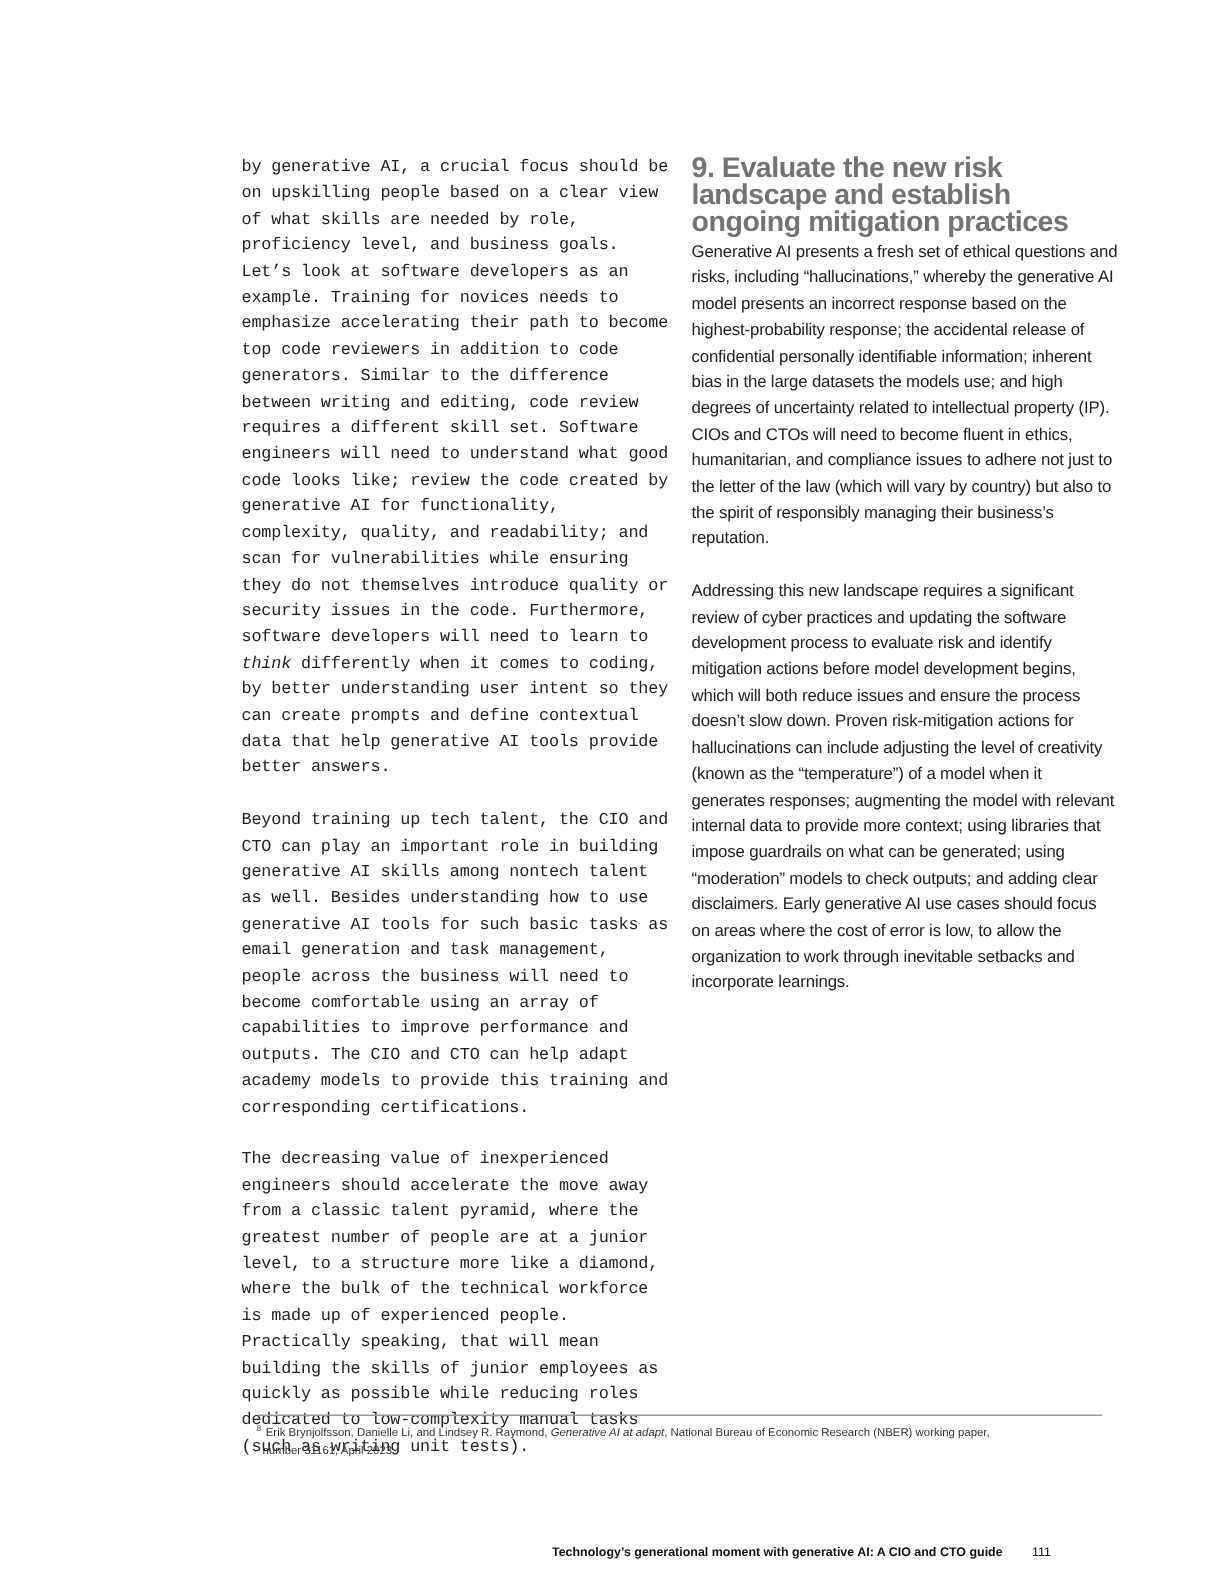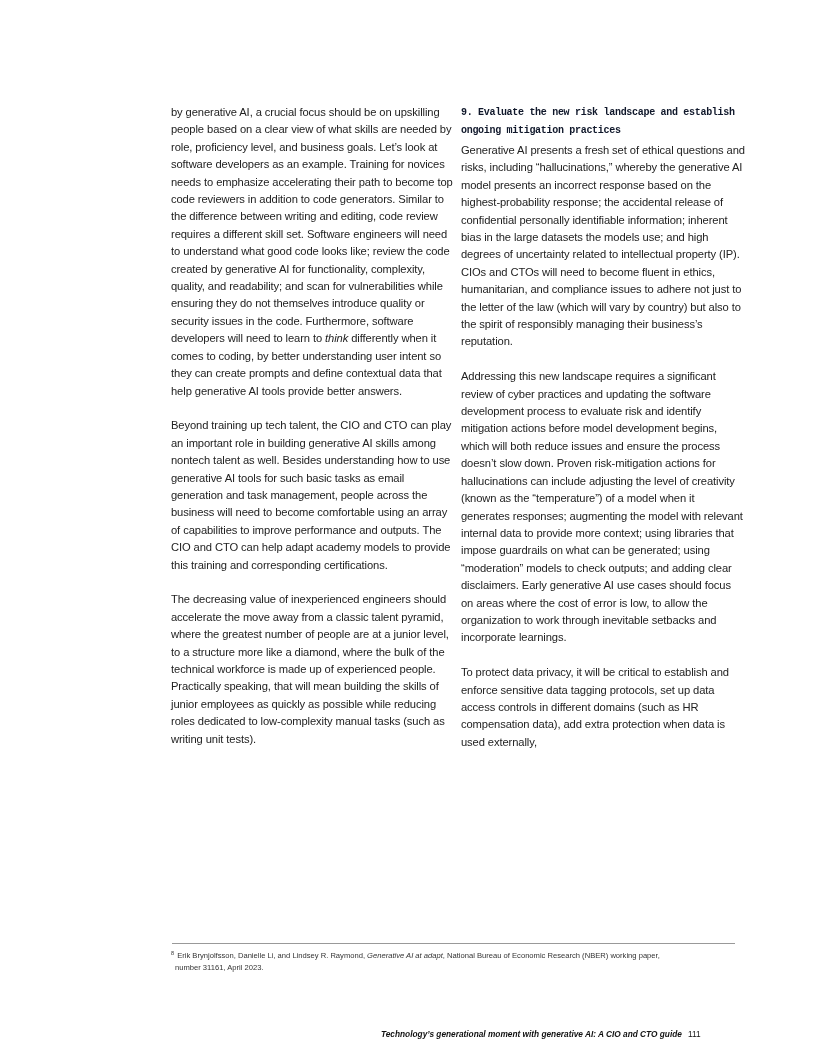--- a/index.html
+++ b/index.html
@@ -1,43 +1,42 @@
 <!DOCTYPE html>
 <html><head>
 <meta charset="utf-8">
 <style>
   html, body { margin: 0; padding: 0; background: #ffffff; }
   body { width: 816px; height: 1056px; position: relative; overflow: hidden; font-family: "Liberation Sans", sans-serif; color: #222; }
   .col { position: absolute; top: 104px; width: 285px; font-size: 11.2px; line-height: 17.4px; letter-spacing: -0.1px; }
-  .col-left { left: 171px; }
+  .col-left { left: 161px; font-family: Liberation Mono, monospace; }
   .col-right { left: 461px; }
   .col p { margin: 0 0 17.4px 0; }
-  .heading { font-family: Liberation Mono, monospace; font-weight: bold; font-size: 10px; line-height: 18px; margin: 0 0 2px 0; color: #0f172a; letter-spacing: -0.3px; }
+  .heading { font-family: Liberation Sans, sans-serif; font-weight: bold; font-size: 19px; line-height: 18px; margin: 0 0 2px 0; color: #737373; letter-spacing: -0.3px; }
   .footnote-rule { position: absolute; left: 172px; top: 943px; width: 563px; height: 0; border-top: 1px solid #999; }
   .footnote { position: absolute; left: 171px; top: 948px; width: 565px; font-size: 7.6px; line-height: 11.5px; color: #333; }
   .footnote sup { font-size: 5.5px; vertical-align: 3px; margin-right: 1px; }
   .footnote .line2 { display: block; padding-left: 4px; }
   .footer { position: absolute; top: 1029px; font-size: 8.3px; font-weight: bold; color: #111; }
-  .footer-title { left: 381px; font-style: italic; }
+  .footer-title { left: 368px; }
   .footer-page { left: 688px; font-weight: normal; }
 </style>
 </head>
 <body>
 
 <div class="col col-left">
   <p><span>by generative AI, a crucial focus should be on upskilling people based on a clear view of what skills are needed by role, proficiency level, and business goals. Let’s look at software developers as an example. Training for novices needs to emphasize accelerating their path to become top code reviewers in addition to code generators. Similar to the difference between writing and editing, code review requires a different skill set. Software engineers will need to understand what good code looks like; review the code created by generative AI for functionality, complexity, quality, and readability; and scan for vulnerabilities while ensuring they do not themselves introduce quality or security issues in the code. Furthermore, software developers will need to learn to </span><em>think</em><span> differently when it comes to coding, by better understanding user intent so they can create prompts and define contextual data that help generative AI tools provide better answers.</span></p>
   <p>Beyond training up tech talent, the CIO and CTO can play an important role in building generative AI skills among nontech talent as well. Besides understanding how to use generative AI tools for such basic tasks as email generation and task management, people across the business will need to become comfortable using an array of capabilities to improve performance and outputs. The CIO and CTO can help adapt academy models to provide this training and corresponding certifications.</p>
   <p>The decreasing value of inexperienced engineers should accelerate the move away from a classic talent pyramid, where the greatest number of people are at a junior level, to a structure more like a diamond, where the bulk of the technical workforce is made up of experienced people. Practically speaking, that will mean building the skills of junior employees as quickly as possible while reducing roles dedicated to low-complexity manual tasks (such as writing unit tests).</p>
 </div>
 
 <div class="col col-right">
   <h2 class="heading">9. Evaluate the new risk landscape and establish ongoing mitigation practices</h2>
   <p>Generative AI presents a fresh set of ethical questions and risks, including “hallucinations,” whereby the generative AI model presents an incorrect response based on the highest-probability response; the accidental release of confidential personally identifiable information; inherent bias in the large datasets the models use; and high degrees of uncertainty related to intellectual property (IP). CIOs and CTOs will need to become fluent in ethics, humanitarian, and compliance issues to adhere not just to the letter of the law (which will vary by country) but also to the spirit of responsibly managing their business’s reputation.</p>
   <p>Addressing this new landscape requires a significant review of cyber practices and updating the software development process to evaluate risk and identify mitigation actions before model development begins, which will both reduce issues and ensure the process doesn’t slow down. Proven risk-mitigation actions for hallucinations can include adjusting the level of creativity (known as the “temperature”) of a model when it generates responses; augmenting the model with relevant internal data to provide more context; using libraries that impose guardrails on what can be generated; using “moderation” models to check outputs; and adding clear disclaimers. Early generative AI use cases should focus on areas where the cost of error is low, to allow the organization to work through inevitable setbacks and incorporate learnings.</p>
-  <p>To protect data privacy, it will be critical to establish and enforce sensitive data tagging protocols, set up data access controls in different domains (such as HR compensation data), add extra protection when data is used externally,</p>
 </div>
 
 <div class="footnote-rule"></div>
 <div class="footnote">
   <sup>8</sup><span> Erik Brynjolfsson, Danielle Li, and Lindsey R. Raymond, </span><em>Generative AI at adapt</em><span>, National Bureau of Economic Research (NBER) working paper,</span>
   <span class="line2">number 31161, April 2023.</span>
 </div>
 
 <div class="footer footer-title">Technology’s generational moment with generative AI: A CIO and CTO guide</div>
 <div class="footer footer-page">111</div>

